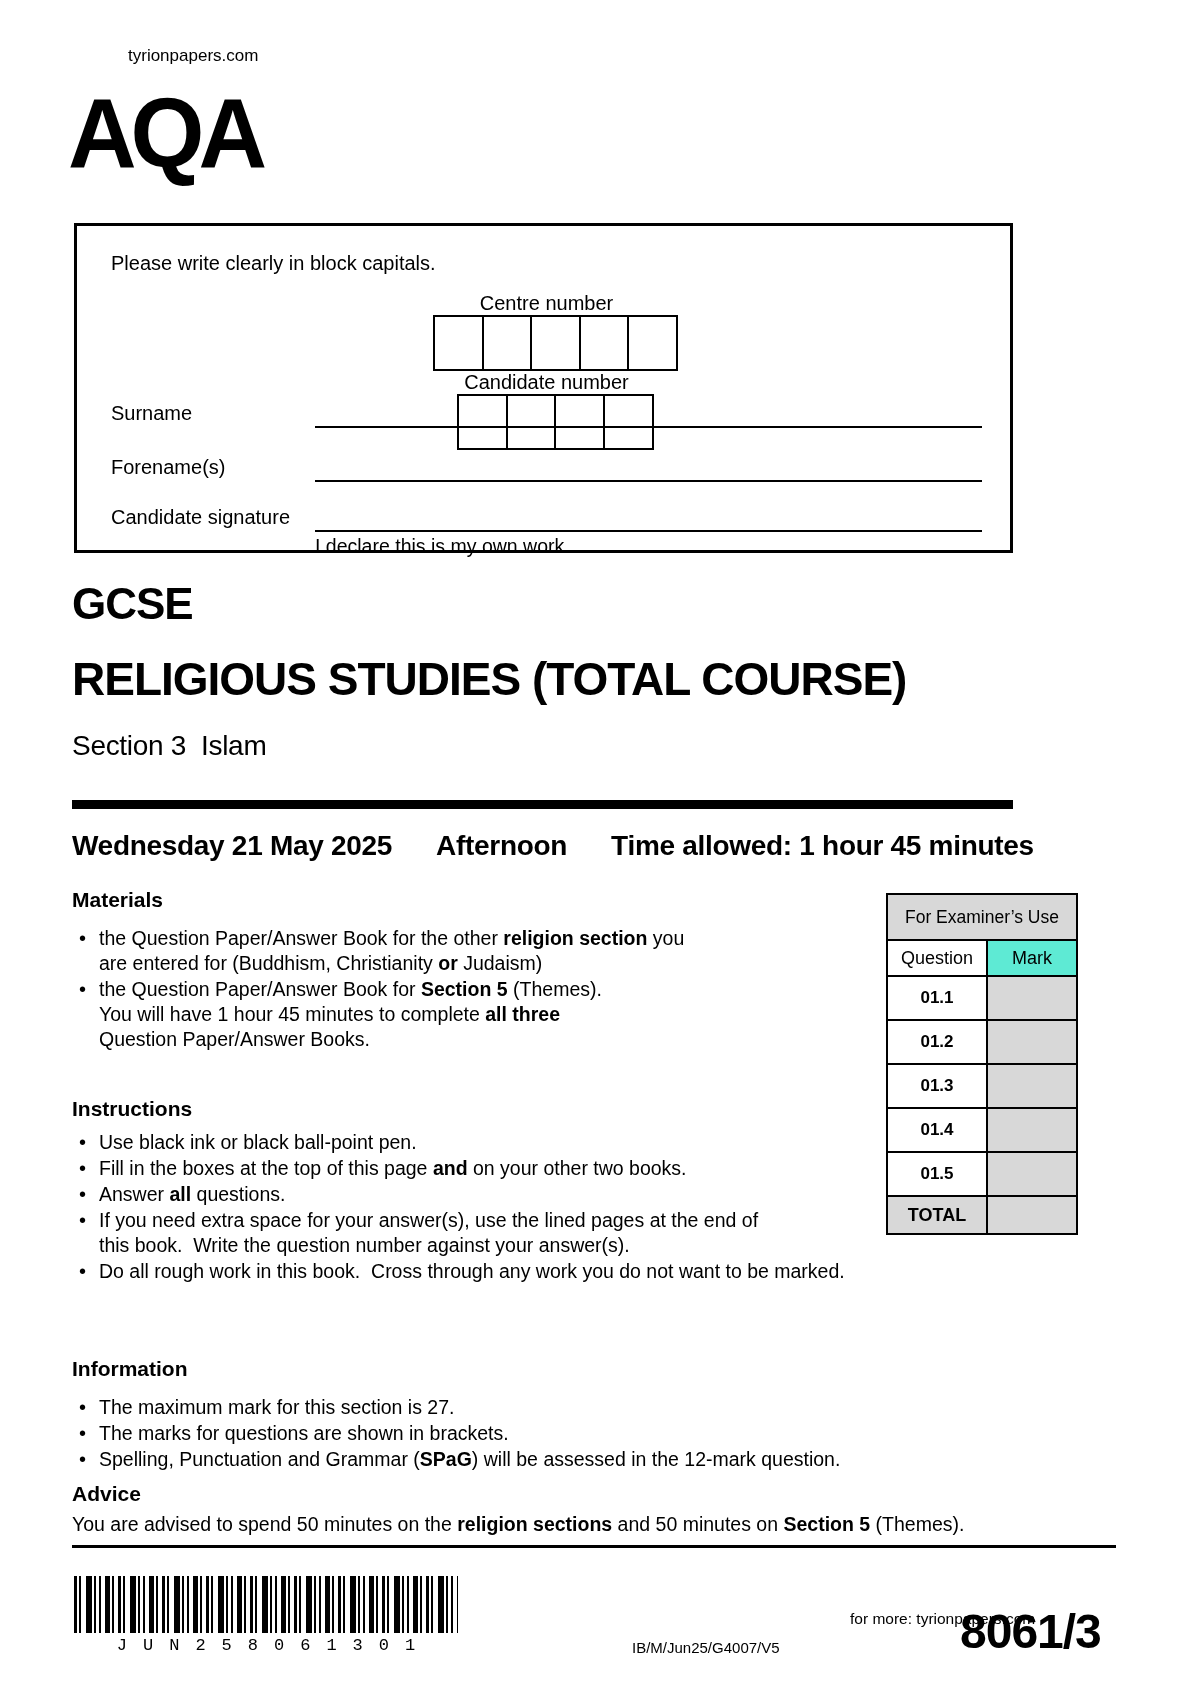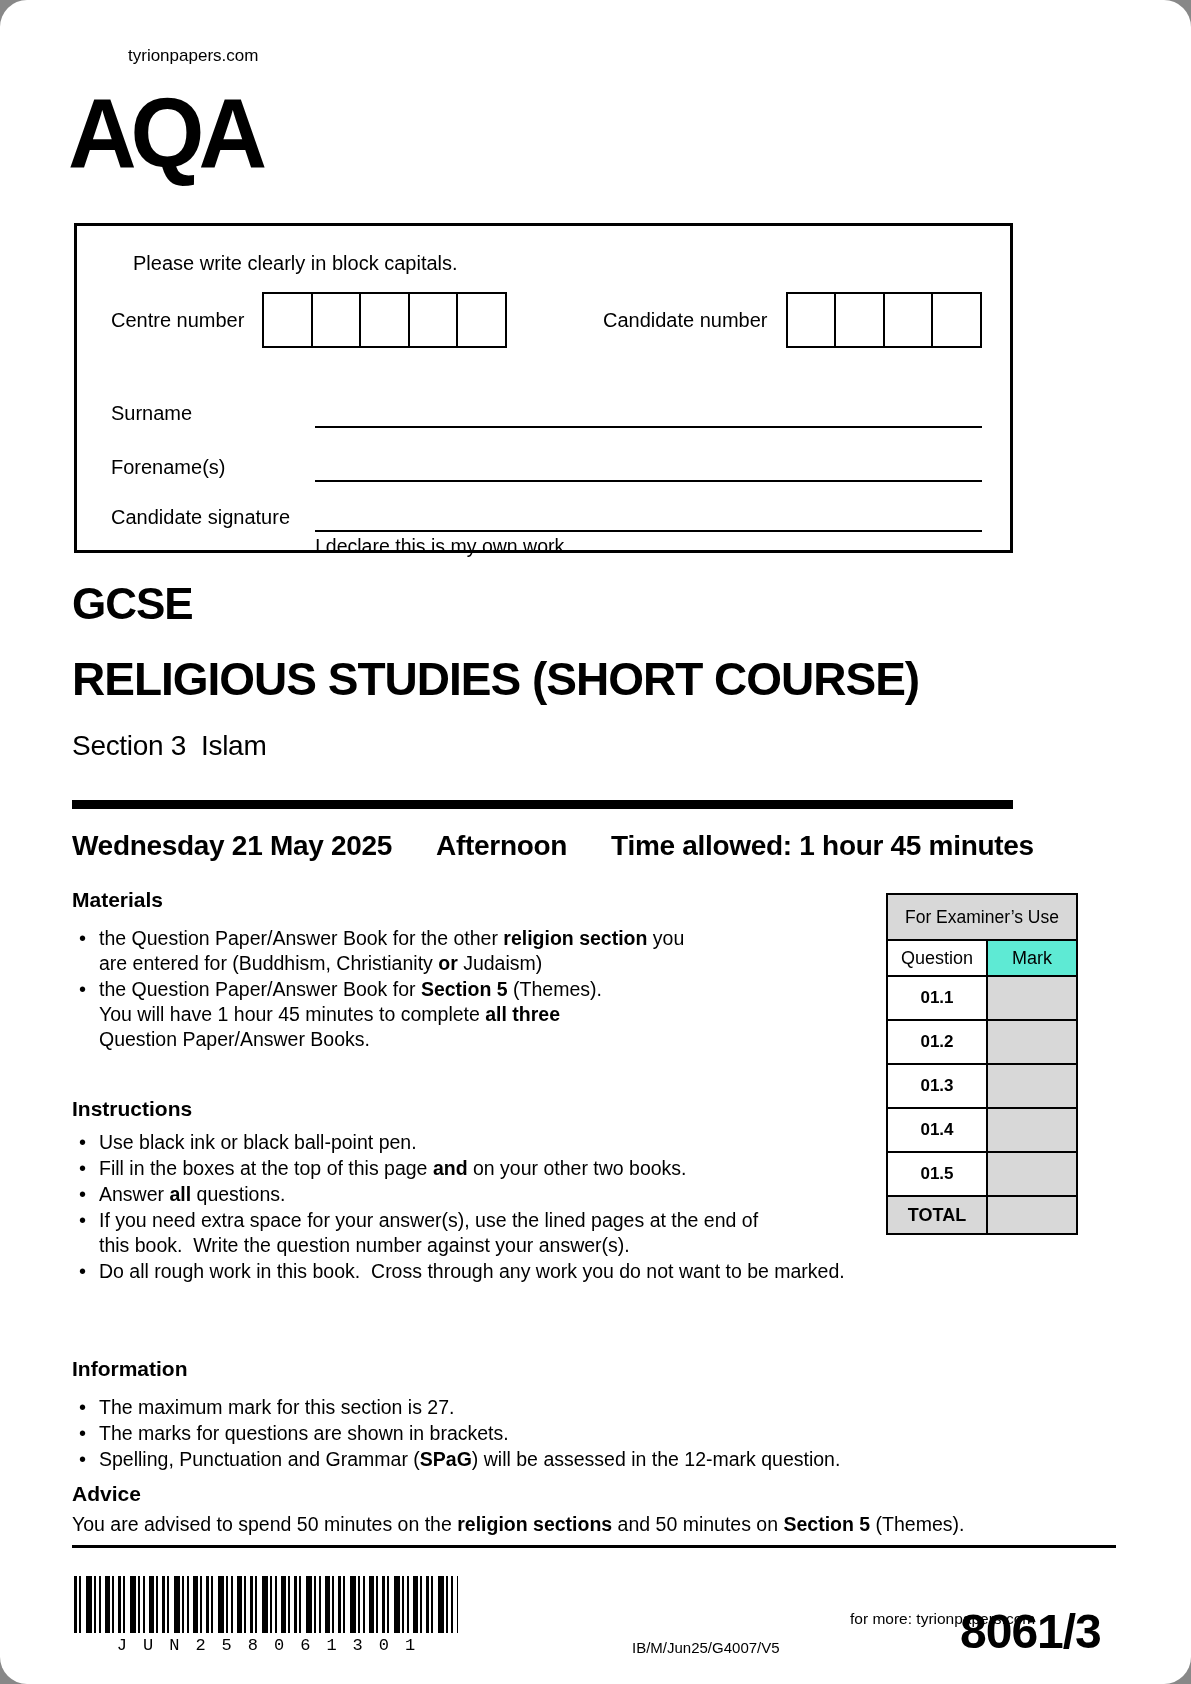--- a/index.html
+++ b/index.html
@@ -2,34 +2,33 @@
 <html><head>
 <meta charset="utf-8">
 <style>
   * { margin:0; padding:0; box-sizing:border-box; }
   html,body { background:#888; }
   .page {
     position:relative; width:1191px; height:1684px; margin:0 auto;
     background:#ffffff; color:#000;
     font-family:"Liberation Sans", sans-serif;
     overflow:hidden;
-    border-radius:27px;
   }
   .b { font-weight:bold; }
 
   
   #site-watermark { position:absolute; left:128px; top:46px; font-size:17px; }
   #aqa-logo { position:absolute; left:68px; top:84px; font-size:95px; font-weight:bold;
               letter-spacing:-6px; line-height:1.05; transform:scaleY(1.04); }
 
   
   #candidate-box { position:absolute; left:74px; top:223px; width:939px; height:330px;
                    border:3px solid #000; }
-  #candidate-box .cb-instruction { position:absolute; left:34px; top:26px; font-size:20px;margin-left:22px; }
-  .cb-numrow { position:absolute; left:34px; right:28px; top:66px; display:flex; align-items:center; }
+  #candidate-box .cb-instruction { position:absolute; left:34px; top:26px; font-size:20px; }
+  .cb-numrow { position:absolute; left:34px; right:28px; top:66px; display:flex; align-items:center;flex-direction:column; }
   .cb-numrow .lbl { font-size:20px; }
   .cells { display:flex; margin-left:18px; }
   .cell { width:51px; height:56px; background:#fff; border:2.5px solid #000; }
   .cell + .cell { margin-left:-2.5px; }
   .cb-spacer { flex:1; }
   .cb-row { position:absolute; left:34px; right:28px; display:flex; align-items:flex-end; height:44px; }
   .cb-row .lbl { font-size:20px; width:204px; padding-bottom:3px; }
   .cb-row .line { flex:1; border-bottom:2.5px solid #000; height:100%; }
   .cb-surname { top:158px; }
   .cb-forename { top:212px; }
@@ -135,21 +134,21 @@
     <div class="cb-row cb-signature">
       <span class="lbl">Candidate signature</span>
       <span class="line"></span>
     </div>
 
     <div id="declaration">I declare this is my own work.</div>
   </div>
 
   <div id="title-block">
     <div id="t-qualification">GCSE</div>
-    <div id="t-subject">RELIGIOUS STUDIES (SHORT COURSE)</div>
+    <div id="t-subject">RELIGIOUS STUDIES (TOTAL COURSE)</div>
     <div id="t-section">Section 3&nbsp; Islam</div>
   </div>
 
   <div id="thick-rule"></div>
 
   <div id="date-line">
     <span>Wednesday 21 May 2025</span><span class="sep"></span><span>Afternoon</span><span class="sep"></span><span>Time allowed: 1 hour 45 minutes</span>
   </div>
 
   <div id="materials" class="section">

